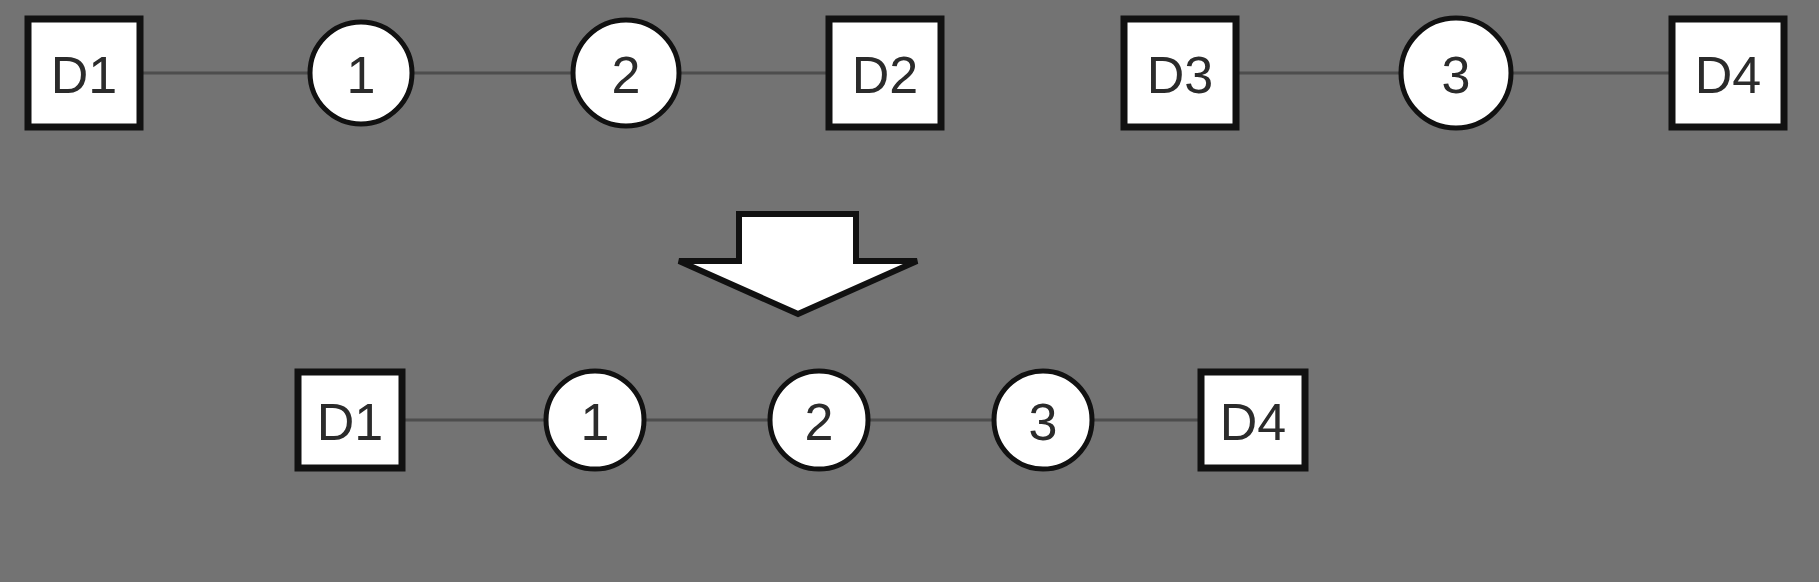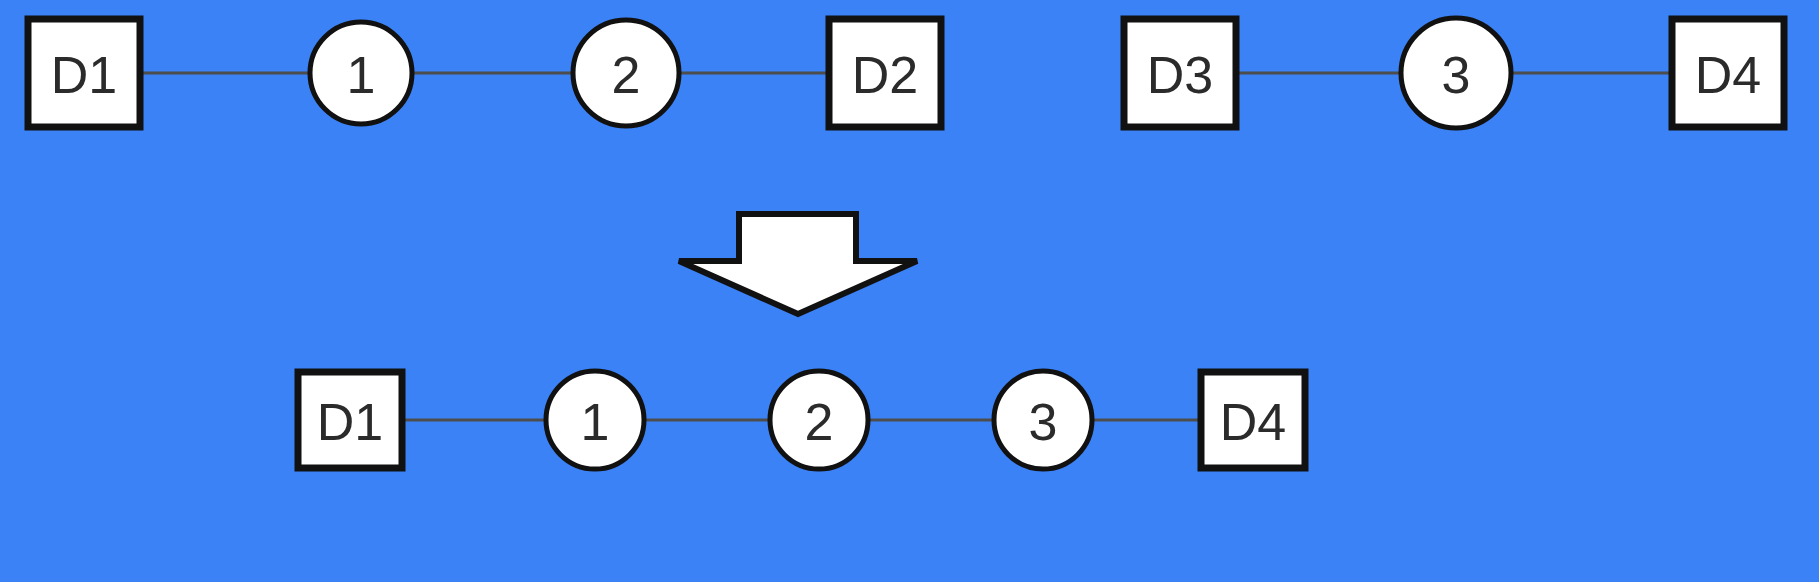--- a/index.html
+++ b/index.html
@@ -7,21 +7,21 @@
     padding: 0;
     background: #ffffff;
   }
   body {
     font-family: "Liberation Sans", sans-serif;
   }
   #canvas {
     position: relative;
     width: 1819px;
     height: 582px;
-    background: #3b82f6;
+    background: #737373;
     overflow: hidden;
   }
   #diagram-svg {
     position: absolute;
     left: 0;
     top: 0;
     width: 1819px;
     height: 582px;
     display: block;
   }

